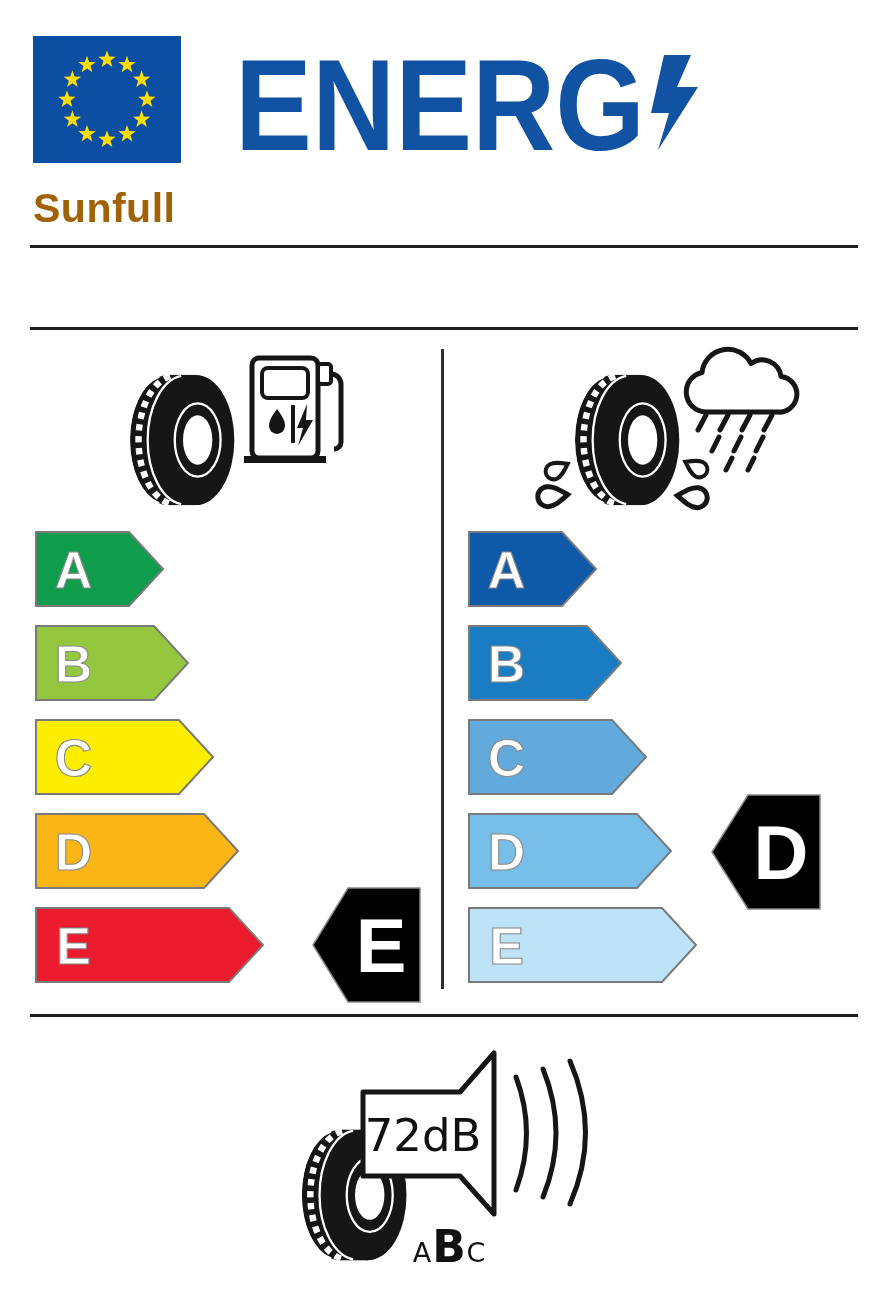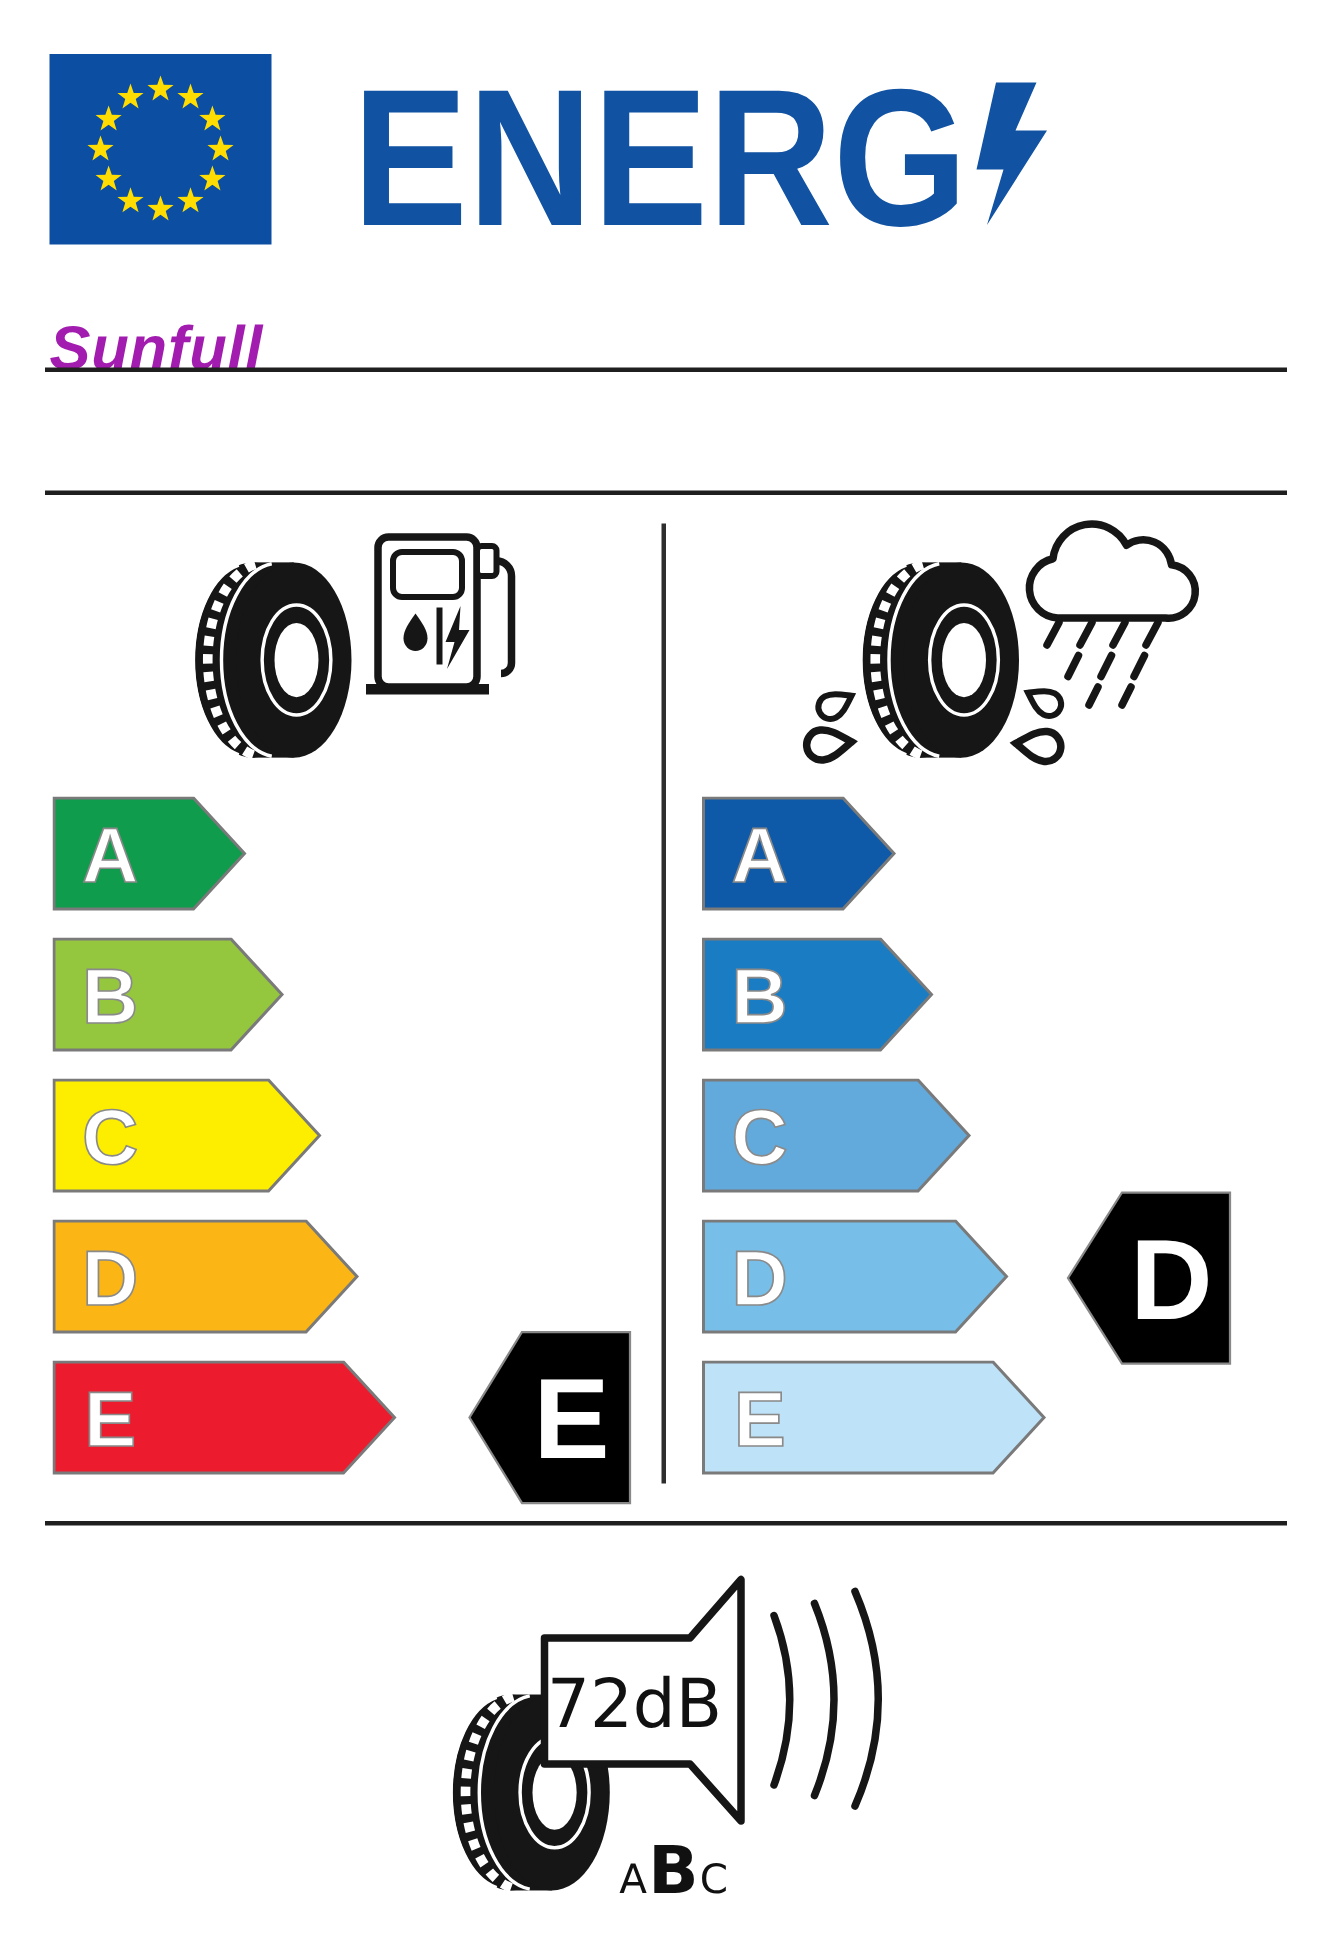--- a/index.html
+++ b/index.html
@@ -1,20 +1,20 @@
 <!DOCTYPE html>
 <html><head>
 <meta charset="utf-8">
 <style>
   html,body{margin:0;padding:0;background:#fff;}
   #label{position:relative;width:886px;height:1299px;background:#fff;overflow:hidden;
          font-family:"Liberation Sans",sans-serif;}
   .line{position:absolute;left:30px;width:828px;height:3px;background:#1f1f1f;}
-  #brand{position:absolute;left:33px;top:212px;font-size:41px;line-height:41px;
-         font-weight:700;color:#a21caf;letter-spacing:.5px;font-style:italic;}
+  #brand{position:absolute;left:33px;top:188px;font-size:41px;line-height:41px;
+         font-weight:700;color:#a16207;letter-spacing:.5px;}
   #divider{position:absolute;left:441px;top:349px;width:3px;height:640px;background:#2e2e2e;}
   .arrow-col{position:absolute;top:531px;width:300px;height:460px;}
   .arrow-row{position:absolute;left:0;}
   svg text{font-family:"Liberation Sans",sans-serif;}
   .cls-letter{font-weight:700;font-size:52px;fill:#fff;stroke:#8a8a8a;stroke-width:1.1px;}
   .ind-letter{font-weight:700;font-size:76px;fill:#fff;}
   .db-text{font-family:"DejaVu Sans",sans-serif;font-size:45px;fill:#111;}
   .abc{font-family:"DejaVu Sans",sans-serif;fill:#111;}
   .abc-small{font-size:27px;}
   .abc-big{font-size:44px;font-weight:700;}

